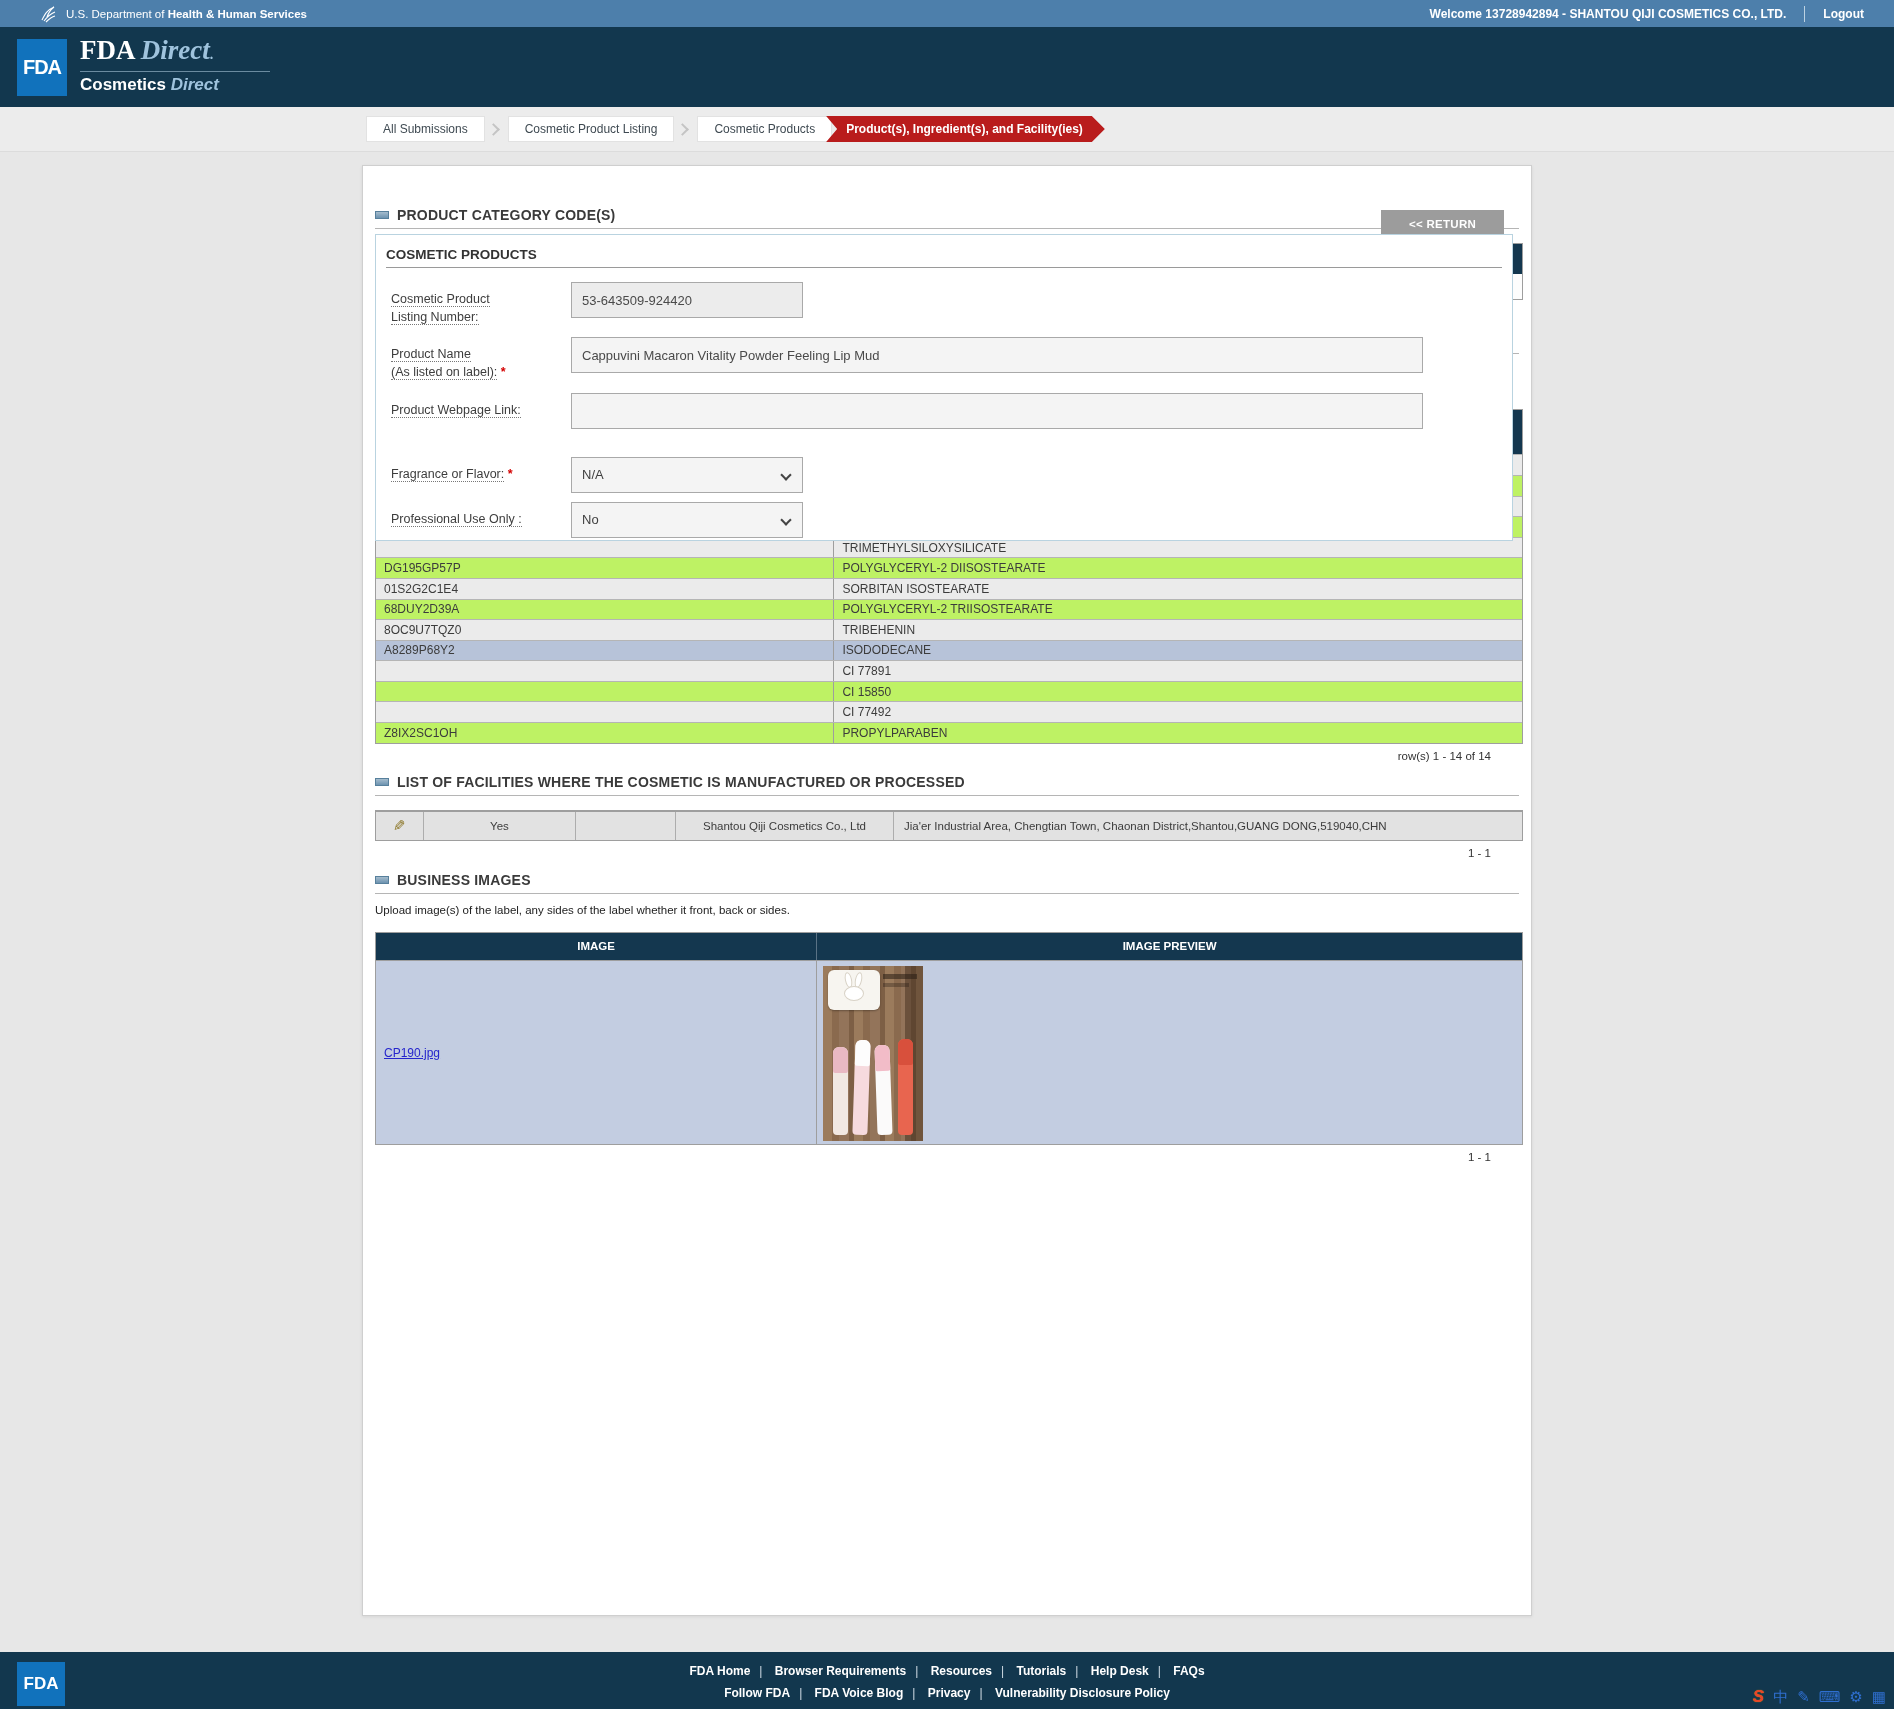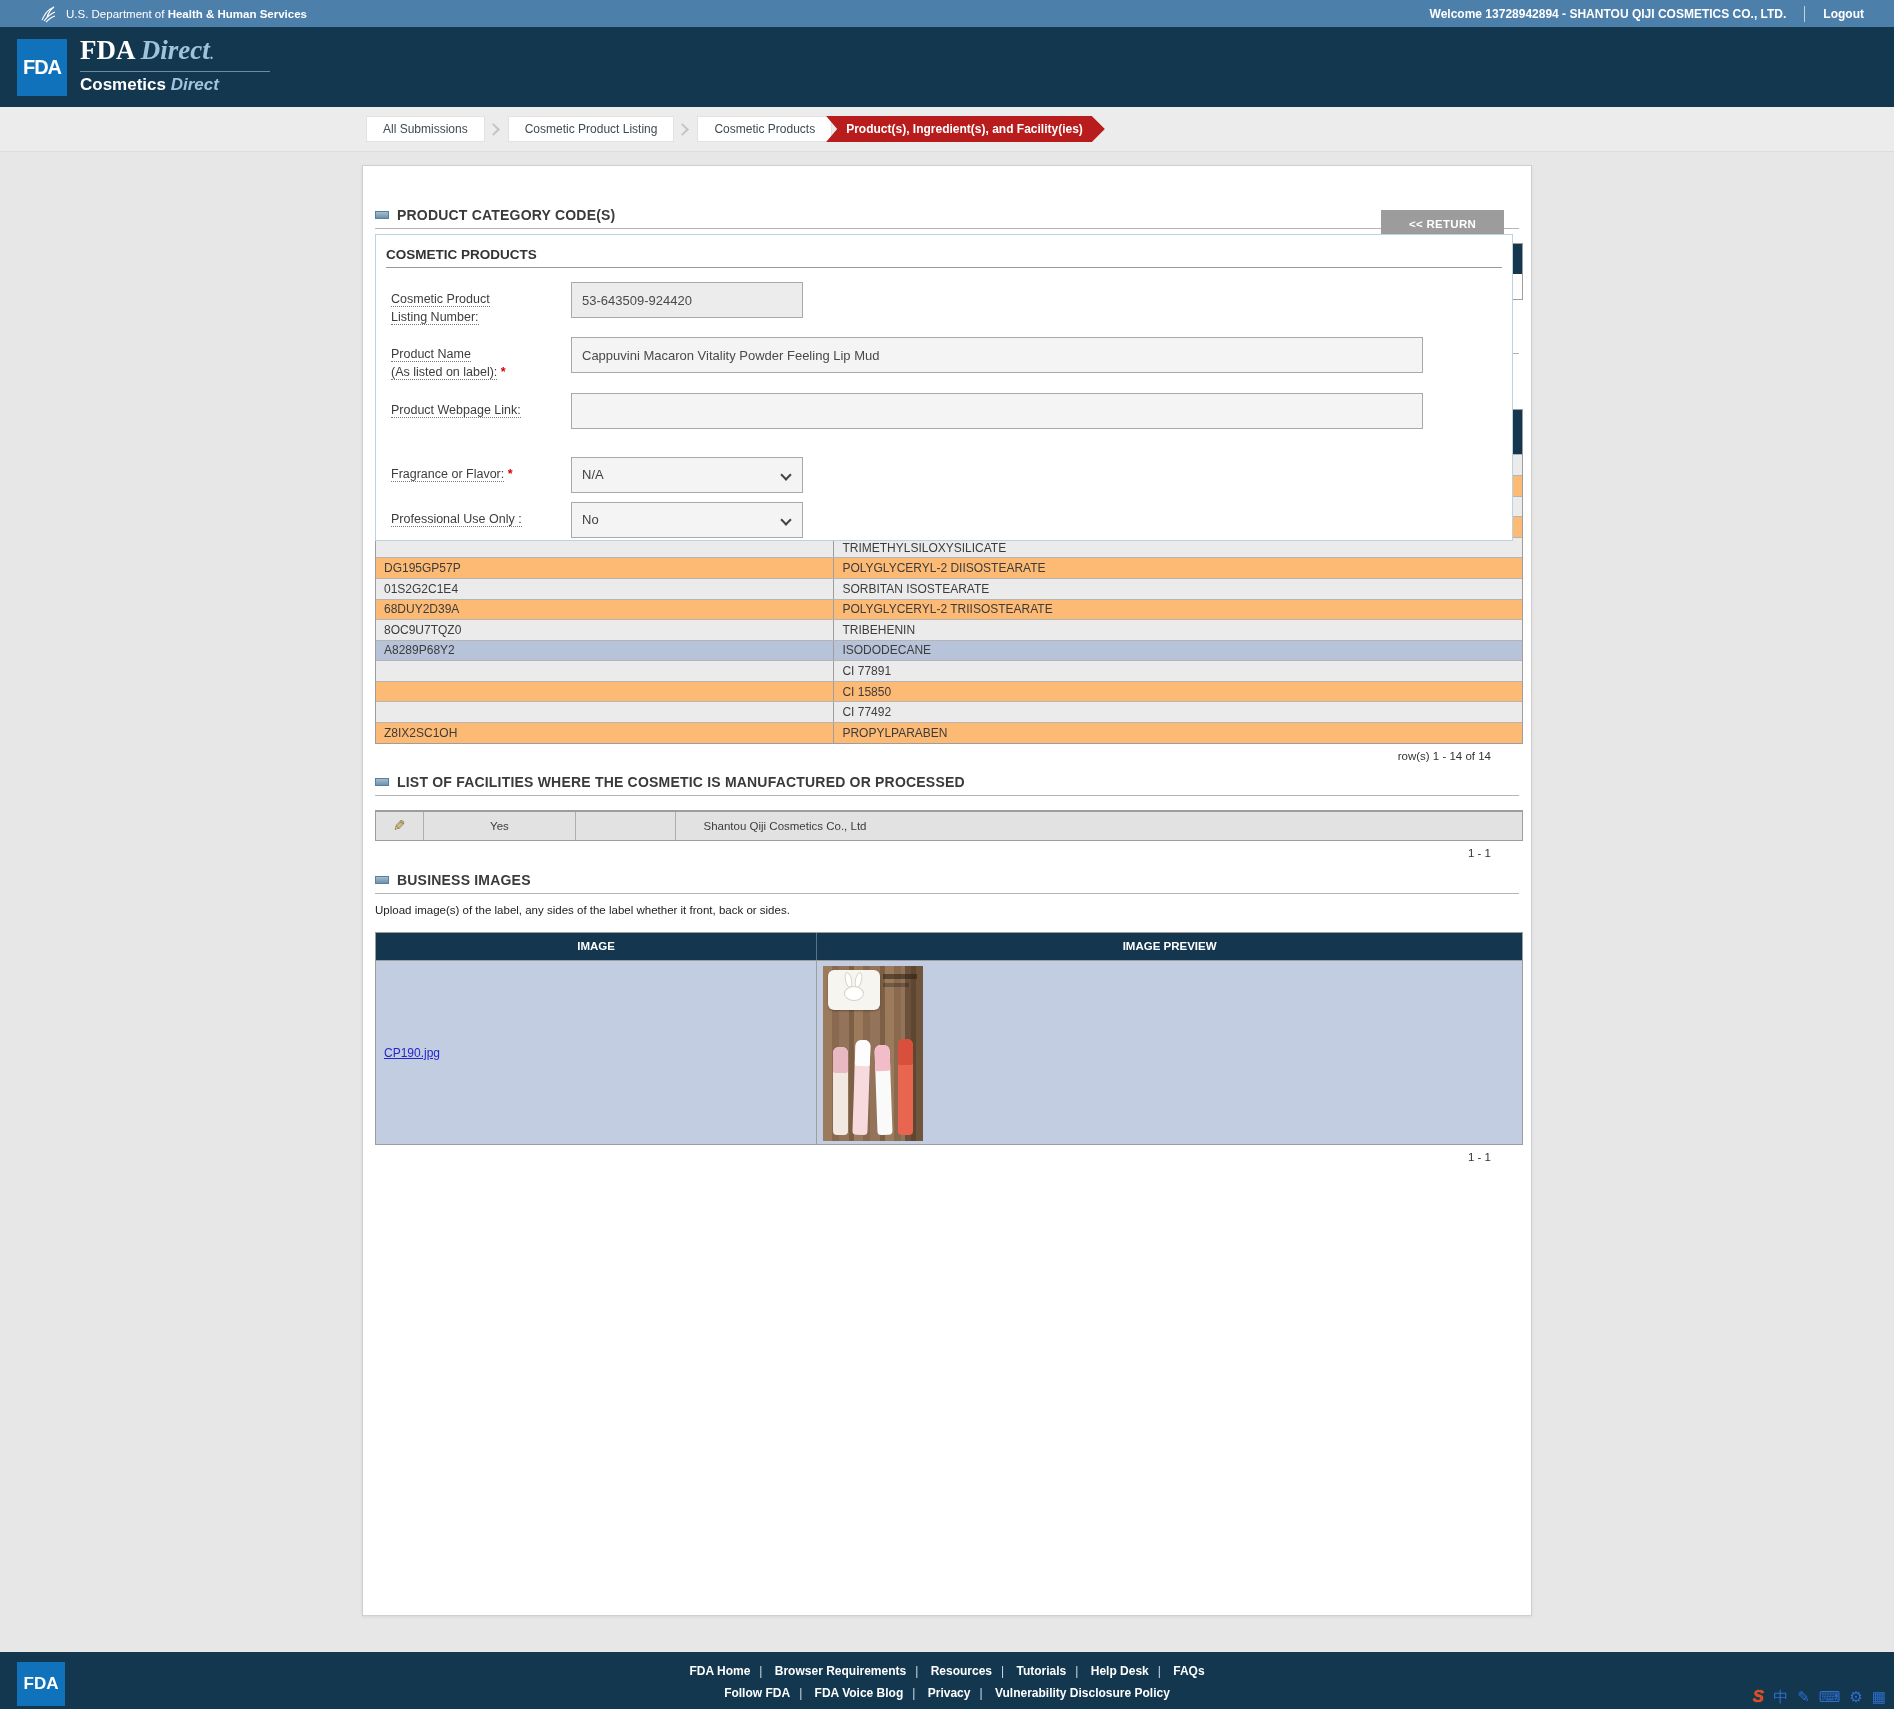--- a/index.html
+++ b/index.html
@@ -64,21 +64,21 @@
 
   
   .cat-head { height:30px; display:flex; align-items:center; justify-content:center; }
   .cat-row { height:25px; background:#fdfdfd; font-size:11.5px; color:#333; display:flex; align-items:center; padding-left:14px; }
   .cat-row .bullet { width:4px; height:4px; background:#555; border-radius:50%; margin-right:8px; }
 
   
   .ing-head { height:44px; }
   .ing-col1 { width:40%; border-right:1px solid #5a7285; }
   .ing-col2 { width:60%; }
-  .ing-row { display:flex; height:20.6px; font-size:12px; color:#3c3c3c; border-top:1px solid #b5b5b5; background:#fdba74; }
+  .ing-row { display:flex; height:20.6px; font-size:12px; color:#3c3c3c; border-top:1px solid #b5b5b5; background:#bef264; }
   .ing-row:first-of-type { border-top:none; }
   .ing-row.alt { background:#ebebeb; }
   .ing-row.hl { background:#b7c3d9; }
   .ing-row .c1 { width:40%; border-right:1px solid #9e9e9e; display:flex; align-items:center; padding-left:8px; }
   .ing-row .c2 { width:60%; display:flex; align-items:center; padding-left:8px; }
 
   
   .fac-head { height:50px; }
   .fac-row { display:flex; height:29px; background:#e2e2e2; border-top:1px solid #9e9e9e; font-size:11.5px; color:#3c3c3c; }
   .fac-row > div, .fac-headcols > div { display:flex; align-items:center; justify-content:center; }
@@ -308,20 +308,21 @@
   <div class="hr"></div>
 
   <div class="dtable">
     <div class="fac-row">
       <div class="w-edit">
           <span class="pencil">✎</span>
         </div>
       <div class="w-sb">Yes</div>
       <div class="w-fei"></div>
       <div class="w-name">Shantou Qiji Cosmetics Co., Ltd</div>
+      <div class="w-addr">Jia'er Industrial Area, Chengtian Town, Chaonan District,Shantou,GUANG DONG,519040,CHN</div>
     </div>
   </div>
   <div class="pager">1 - 1</div>
 
   <div style="margin-top:13px;" class="section-head">
     <span class="minus-icon"></span>
     <span class="section-title">BUSINESS IMAGES</span>
   </div>
   <div class="hr"></div>
   <div class="note">Upload image(s) of the label, any sides of the label whether it front, back or sides.</div>

